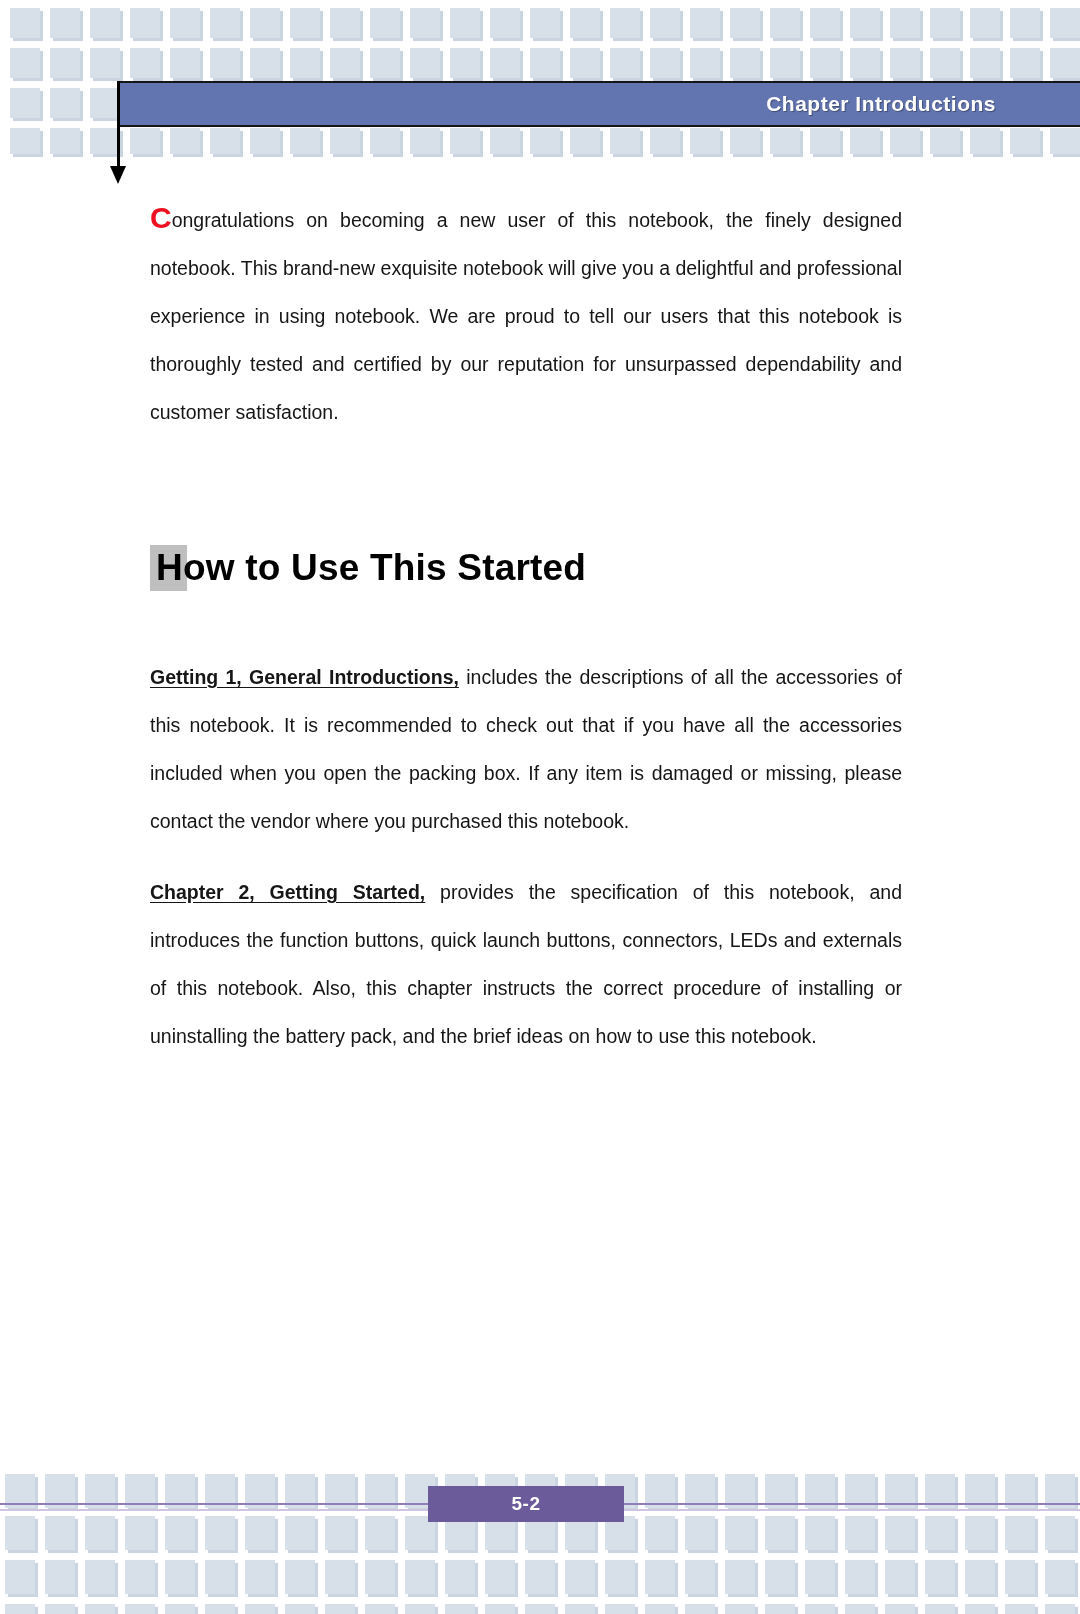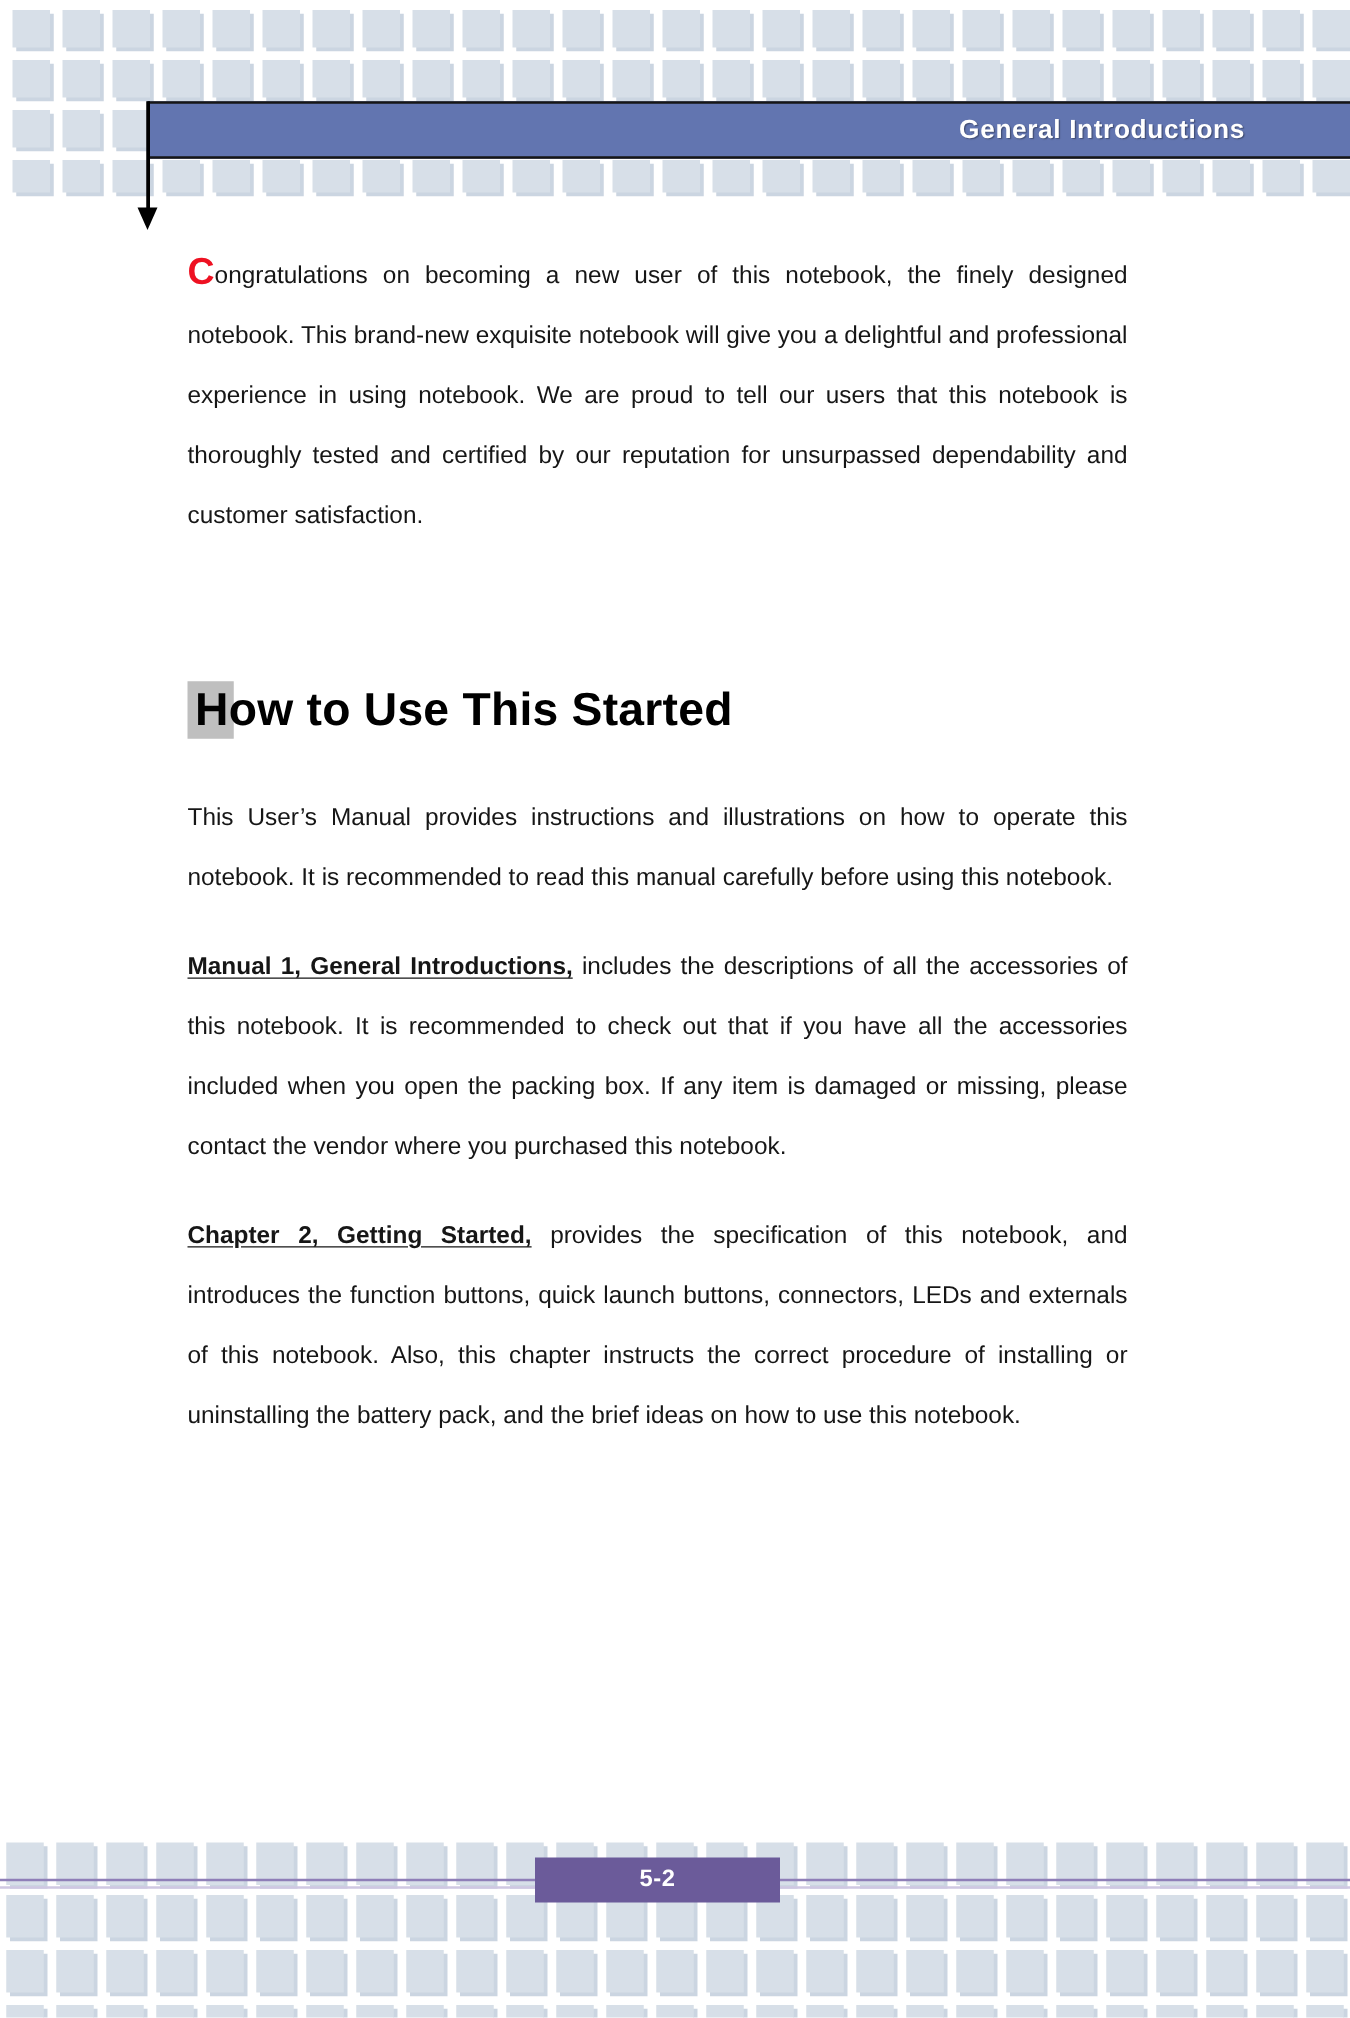--- a/index.html
+++ b/index.html
@@ -293,41 +293,40 @@
       <div class="deco-sq" style="left: 850px; top: 0px; width: 30px; height: 26px; background: rgb(215, 223, 232);"></div>
       <div class="deco-sq" style="left: 890px; top: 0px; width: 30px; height: 26px; background: rgb(215, 223, 232);"></div>
       <div class="deco-sq" style="left: 930px; top: 0px; width: 30px; height: 26px; background: rgb(215, 223, 232);"></div>
       <div class="deco-sq" style="left: 970px; top: 0px; width: 30px; height: 26px; background: rgb(215, 223, 232);"></div>
       <div class="deco-sq" style="left: 1010px; top: 0px; width: 30px; height: 26px; background: rgb(215, 223, 232);"></div>
       <div class="deco-sq" style="left: 1050px; top: 0px; width: 30px; height: 26px; background: rgb(215, 223, 232);"></div>
     </div>
   </div>
 
 <div class="header-bar">
-  <div class="header-title">General  Introductions</div>
+  <div class="header-title">Chapter  Introductions</div>
 </div>
 <div class="arrow-stem"></div>
 <div class="arrow-head"></div>
 
 <div class="content">
 
   <p class="body"><span class="dropcap">C</span><span>ongratulations on becoming a new user of this notebook, the finely designed notebook.   This brand-new exquisite notebook will give you a delightful and professional experience in using notebook.   We are proud to tell our users that this notebook is thoroughly tested and certified by our reputation for unsurpassed dependability and customer satisfaction.</span></p>
 
 </div>
 
 <div class="section-heading-wrap">
   <div class="heading-block"></div>
   <h1 class="section-heading">How to Use This Started</h1>
 </div>
 
 <div class="content" style="top:630px;">
 
-  <p class="body">This User’s Manual provides instructions and illustrations on how to operate this notebook.   It is recommended to read this manual carefully before using this notebook.</p>
-
-  <p class="body gap"><span class="chapter-ref">Manual 1, General Introductions,</span><span> includes the descriptions of all the accessories of this notebook.   It is recommended to check out that if you have all the accessories included when you open the packing box.   If any item is damaged or missing, please contact the vendor where you purchased this notebook.</span></p>
+
+  <p class="body gap"><span class="chapter-ref">Getting 1, General Introductions,</span><span> includes the descriptions of all the accessories of this notebook.   It is recommended to check out that if you have all the accessories included when you open the packing box.   If any item is damaged or missing, please contact the vendor where you purchased this notebook.</span></p>
 
   <p class="body gap"><span class="chapter-ref">Chapter 2, Getting Started,</span><span> provides the specification of this notebook, and introduces the function buttons, quick launch buttons, connectors, LEDs and externals of this notebook.   Also, this chapter instructs the correct procedure of installing or uninstalling the battery pack, and the brief ideas on how to use this notebook.</span></p>
 
 </div>
 
 <div class="deco-band" id="deco-bottom" style="top:1470px;height:144px;">
     <div class="deco-row" style="position: absolute; top: 4px; left: 0px; height: 34px;">
       <div class="deco-sq" style="left: 5px; top: 0px; width: 30px; height: 34px; background: rgb(215, 223, 232);"></div>
       <div class="deco-sq" style="left: 45px; top: 0px; width: 30px; height: 34px; background: rgb(215, 223, 232);"></div>
       <div class="deco-sq" style="left: 85px; top: 0px; width: 30px; height: 34px; background: rgb(215, 223, 232);"></div>

